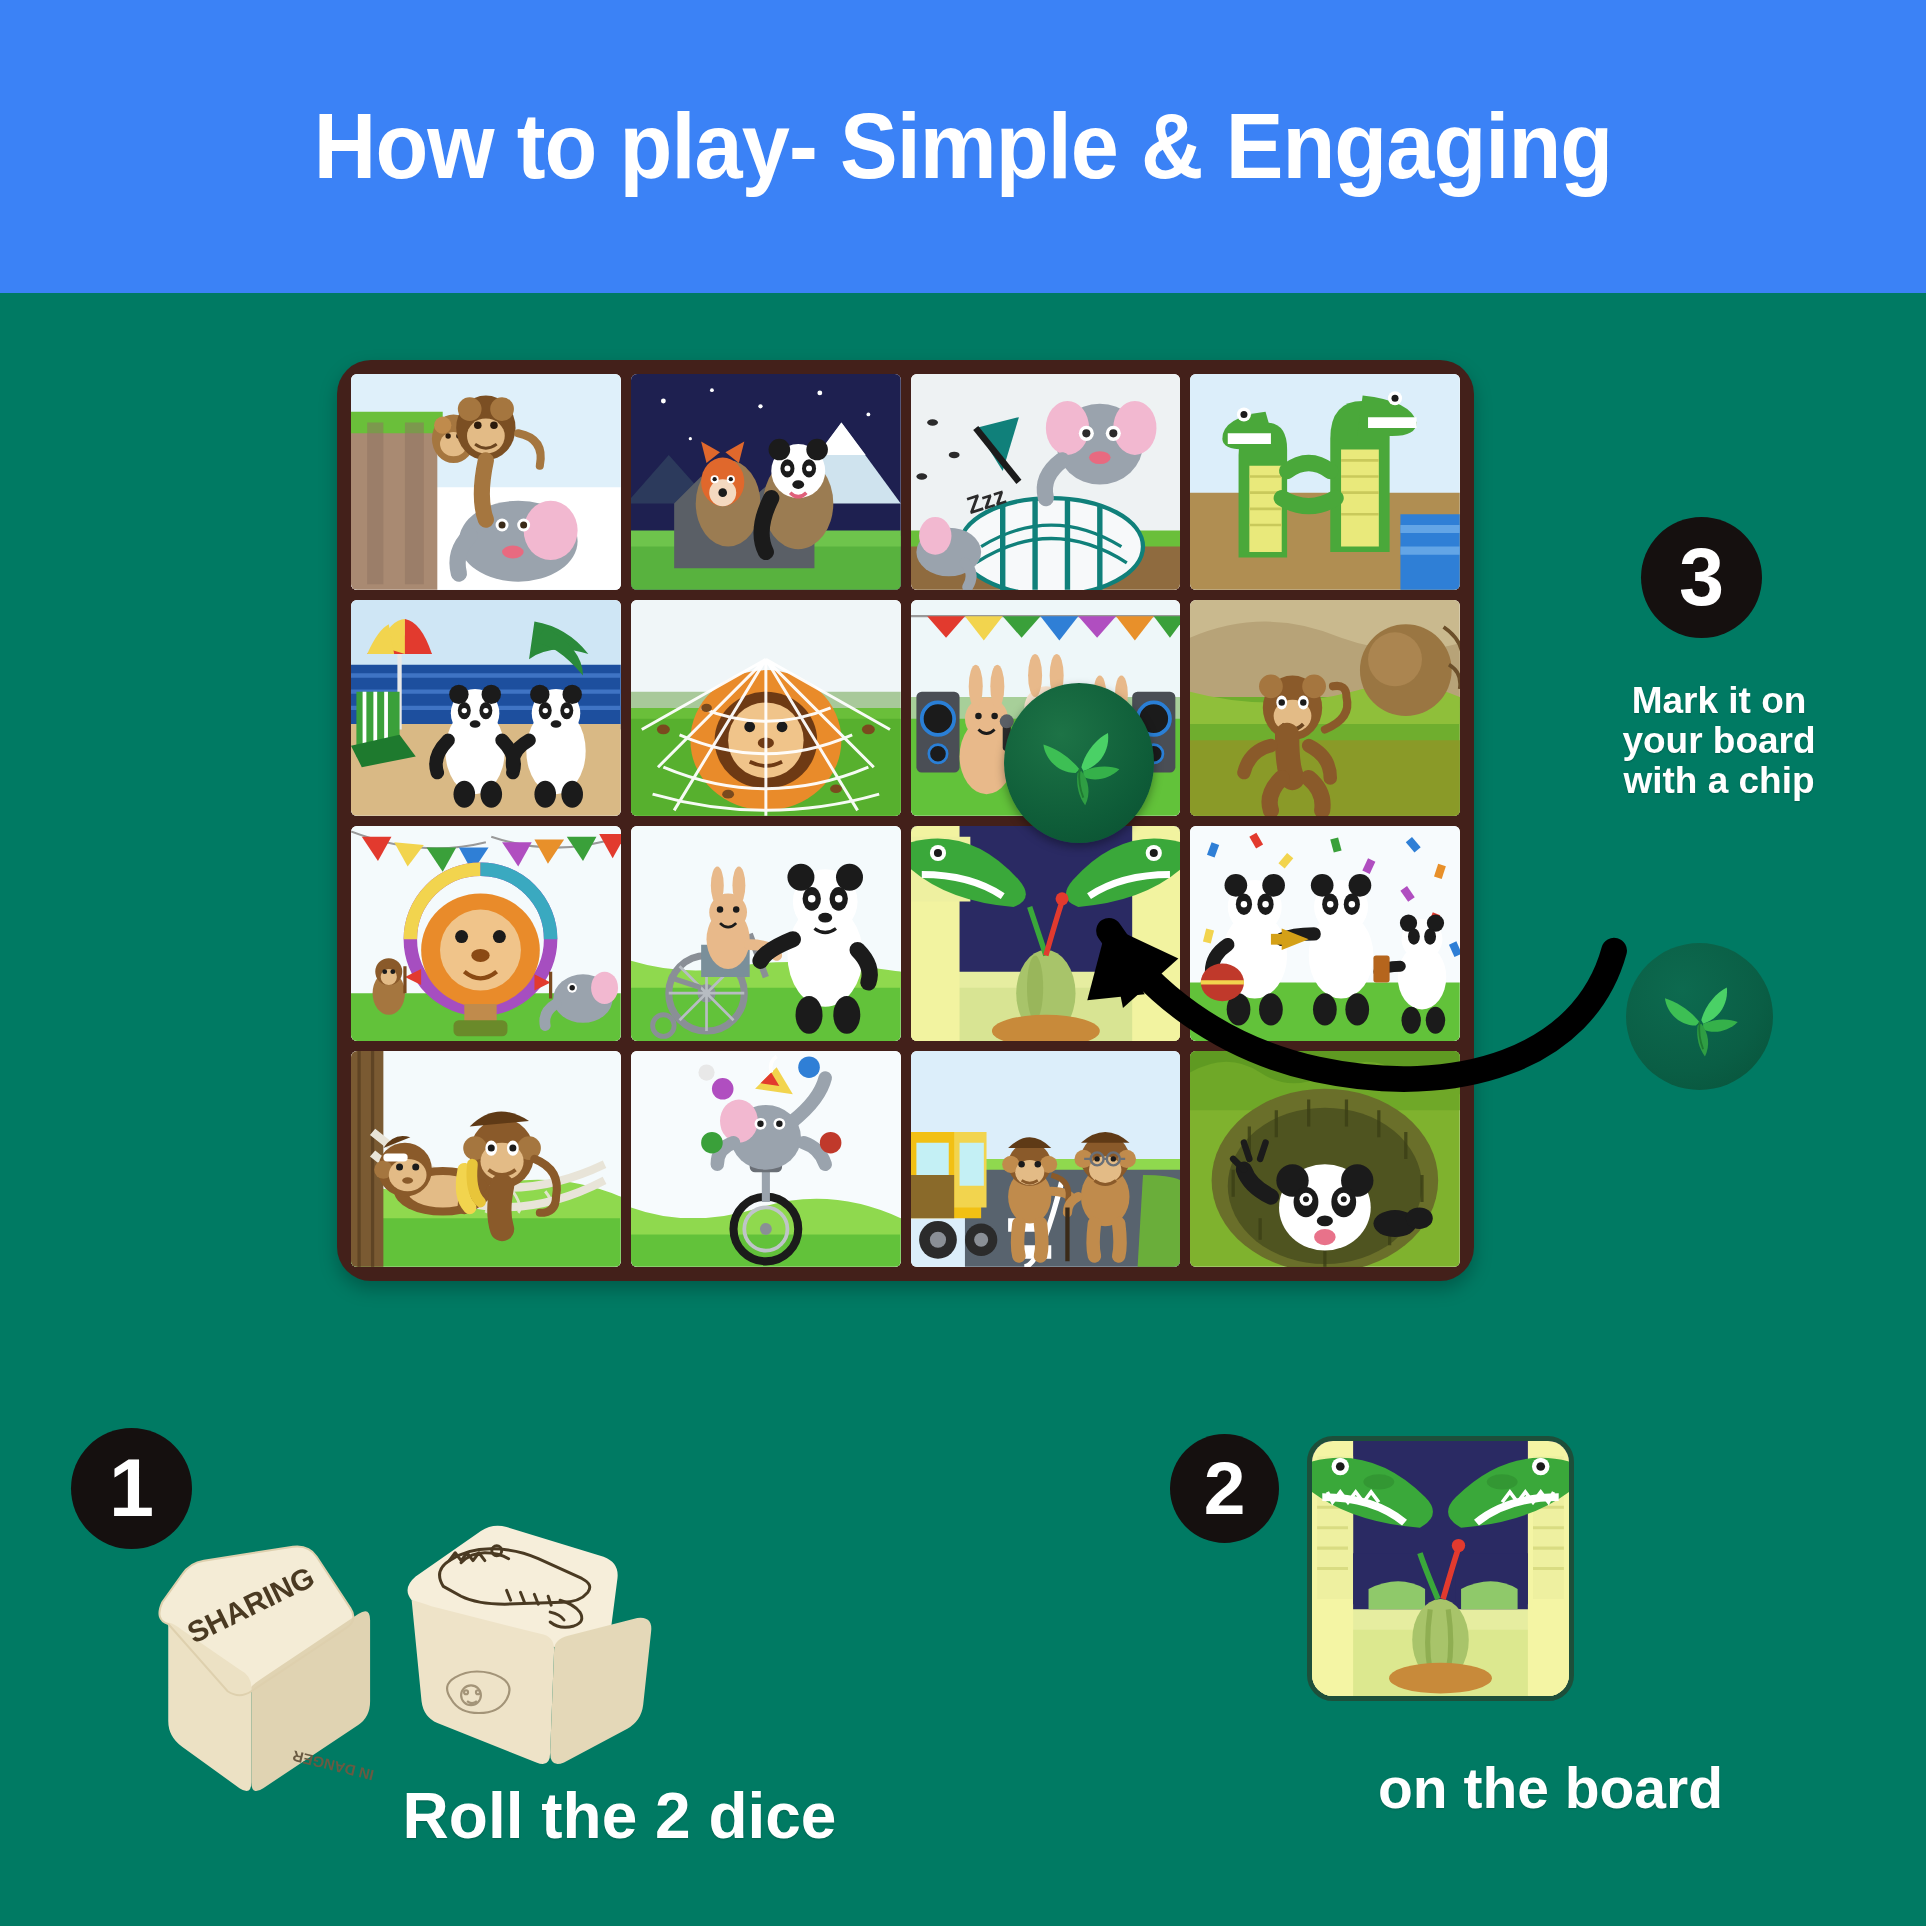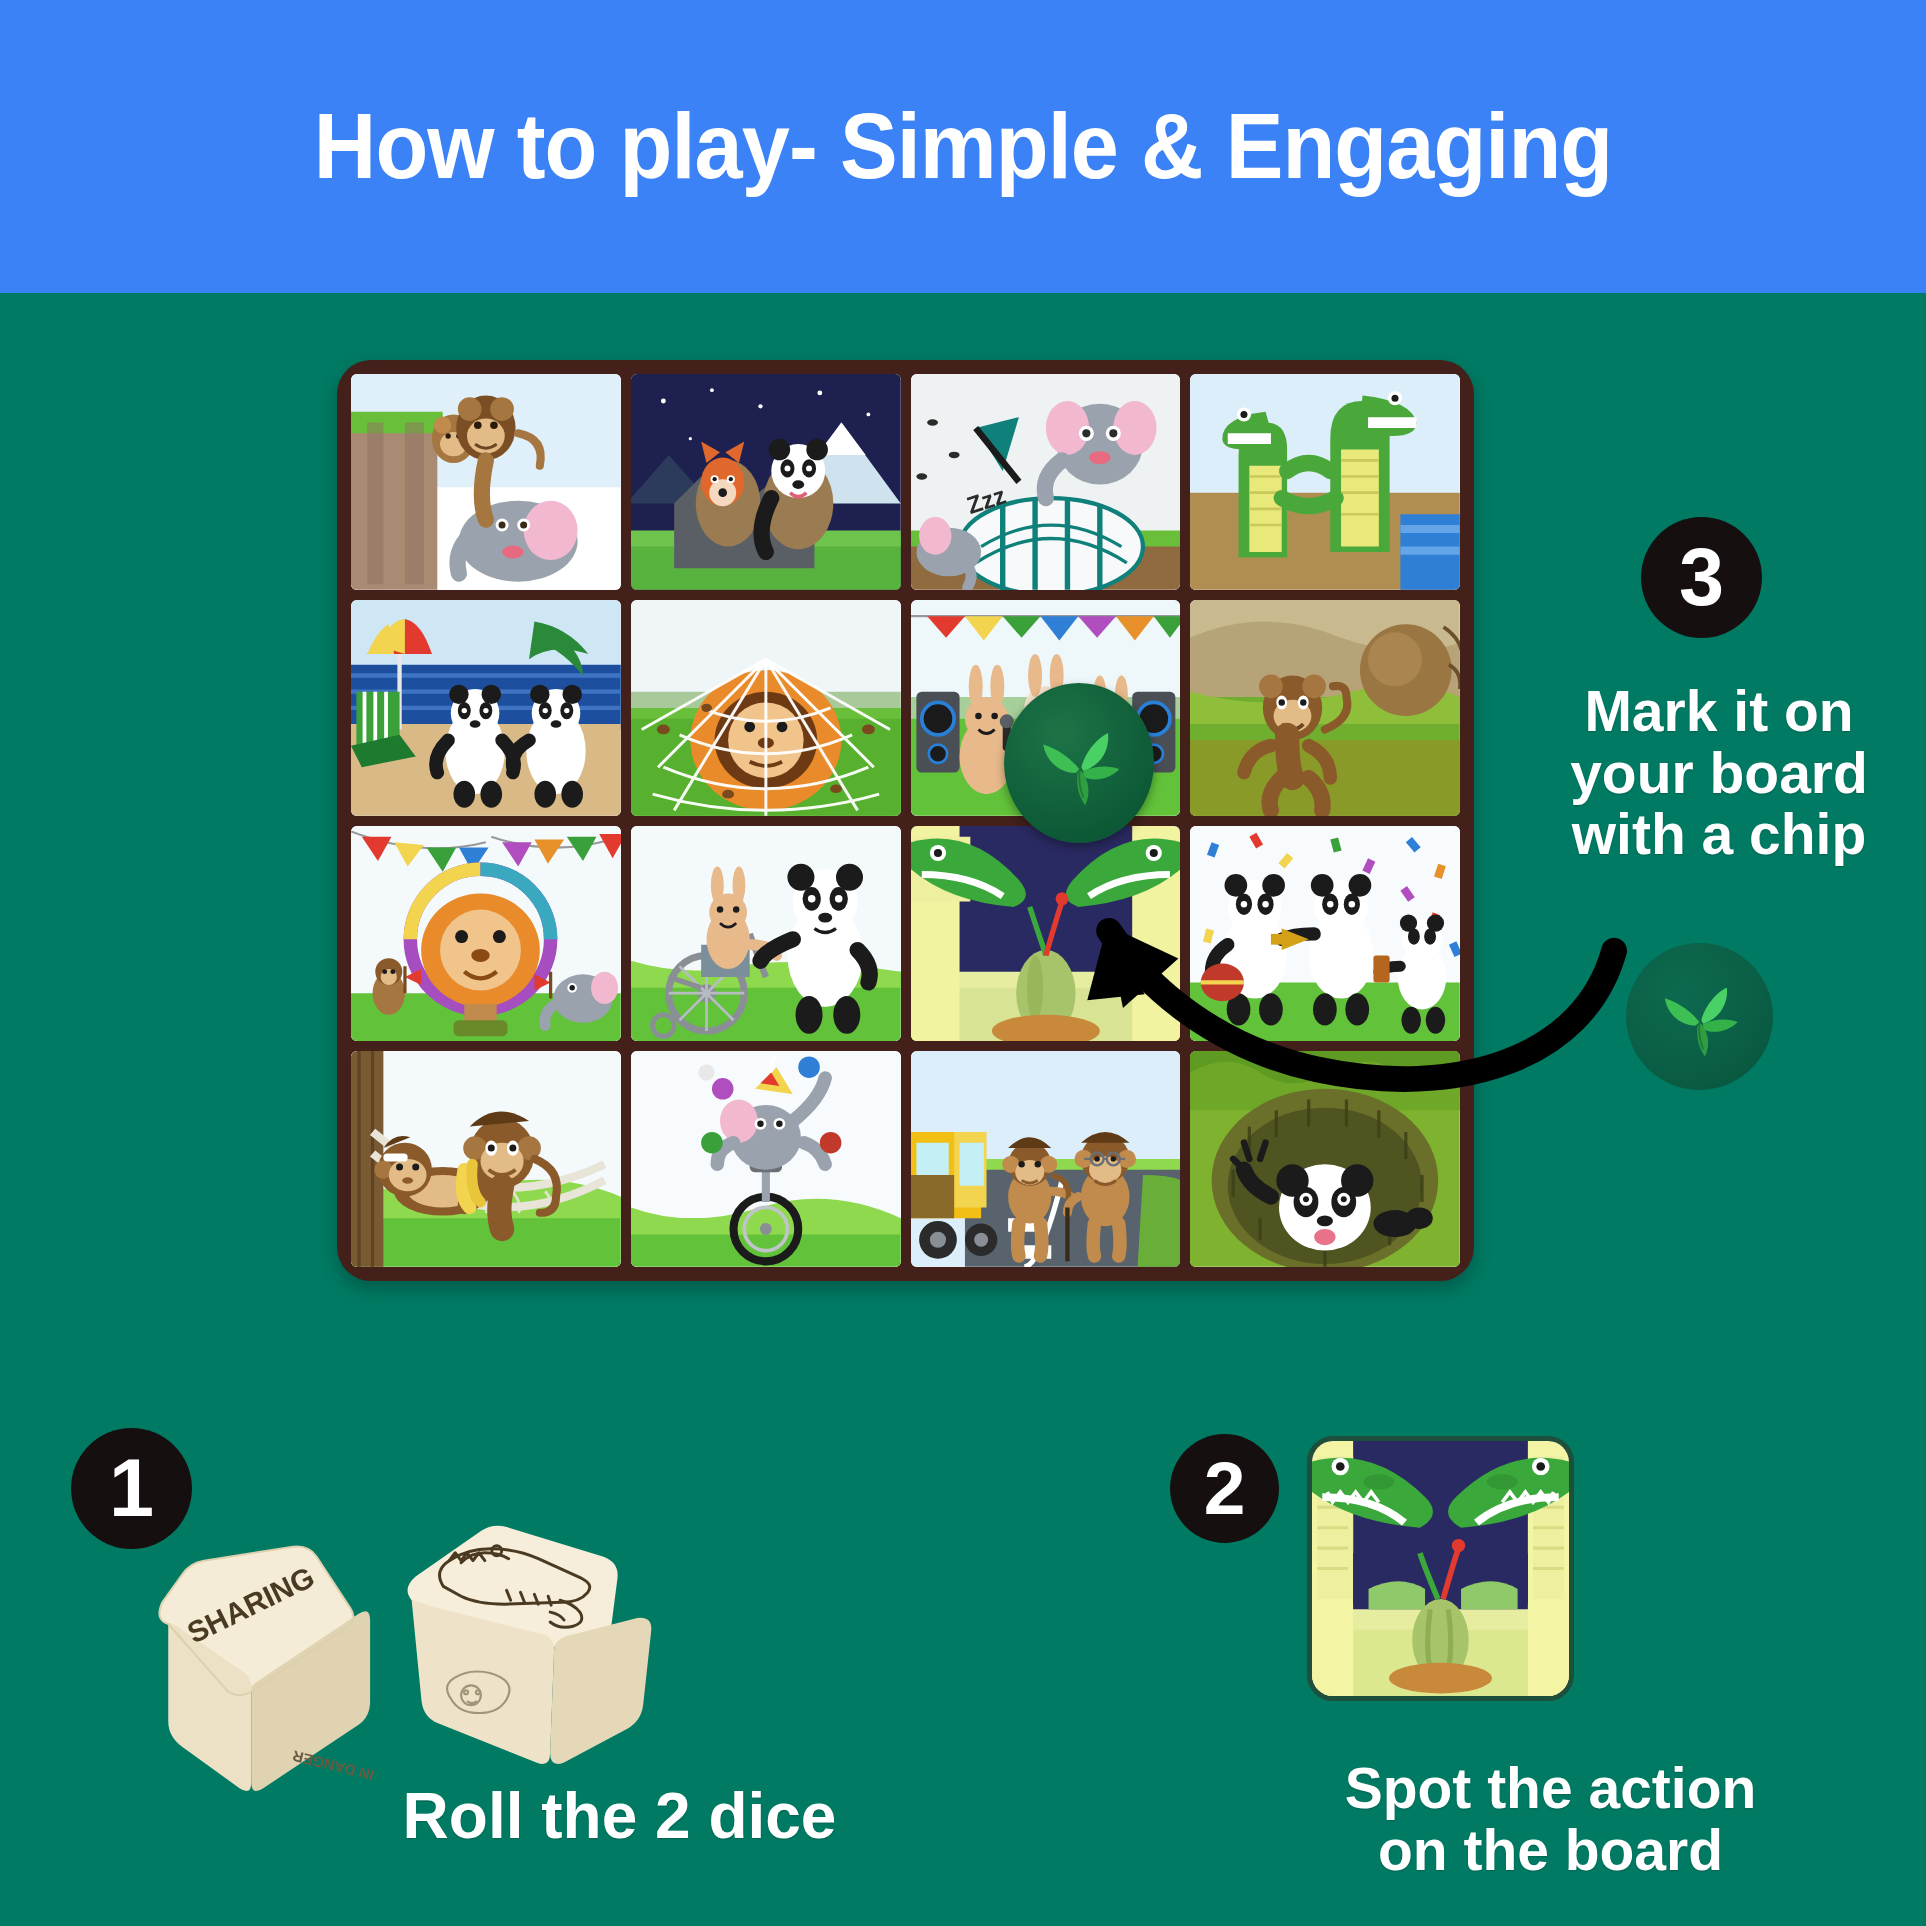--- a/index.html
+++ b/index.html
@@ -96,21 +96,21 @@
   .badge-2 { left: 1170px; top: 1434px; width: 109px; height: 109px; font-size: 75px; }
 
   .caption {
     position: absolute;
     color: #ffffff;
     font-weight: bold;
     text-align: center;
     line-height: 1.08;
     text-shadow: 0 1px 2px rgba(0,0,0,.2);
   }
-  .cap3 { left: 1521px; top: 681px; width: 396px; font-size: 57px; }
+  .cap3 { left: 1521px; top: 681px; width: 396px; font-size: 37px; }
   .cap1 { left: 283px;  top: 1782px; width: 673px; font-size: 64px; }
   .cap2 { left: 1204px; top: 1758px; width: 693px; font-size: 57px; }
 
   
   .dice-wrap { position: absolute; left: 99px; top: 1505px; width: 653px; height: 317px; }
   .dice-wrap svg { display: block; }
 
   
   .card2 {
     position: absolute;
@@ -837,16 +837,15 @@
     <ellipse cx="50" cy="78" rx="11" ry="16" fill="#a8c46a"></ellipse>
     <path d="M46 66q-2 14 0 24" stroke="#8fae52" stroke-width="2" fill="none"></path>
     <path d="M53 66q2 14 0 24" stroke="#8fae52" stroke-width="2" fill="none"></path>
     <ellipse cx="50" cy="93" rx="20" ry="6" fill="#c88a3a"></ellipse>
     <path d="M49 62q-5-12-7-18" stroke="#3aa83a" stroke-width="2.2" fill="none"></path>
     <path d="M51 62q4-14 6-20" stroke="#e23a2e" stroke-width="2.2" fill="none"></path>
     <circle cx="57" cy="41" r="2.6" fill="#e23a2e"></circle>
   </svg>
 </div>
 <div class="caption cap2">
-  <div>Spot the action</div>
   <div>on the board</div>
 </div>
 
 
 </body></html>

